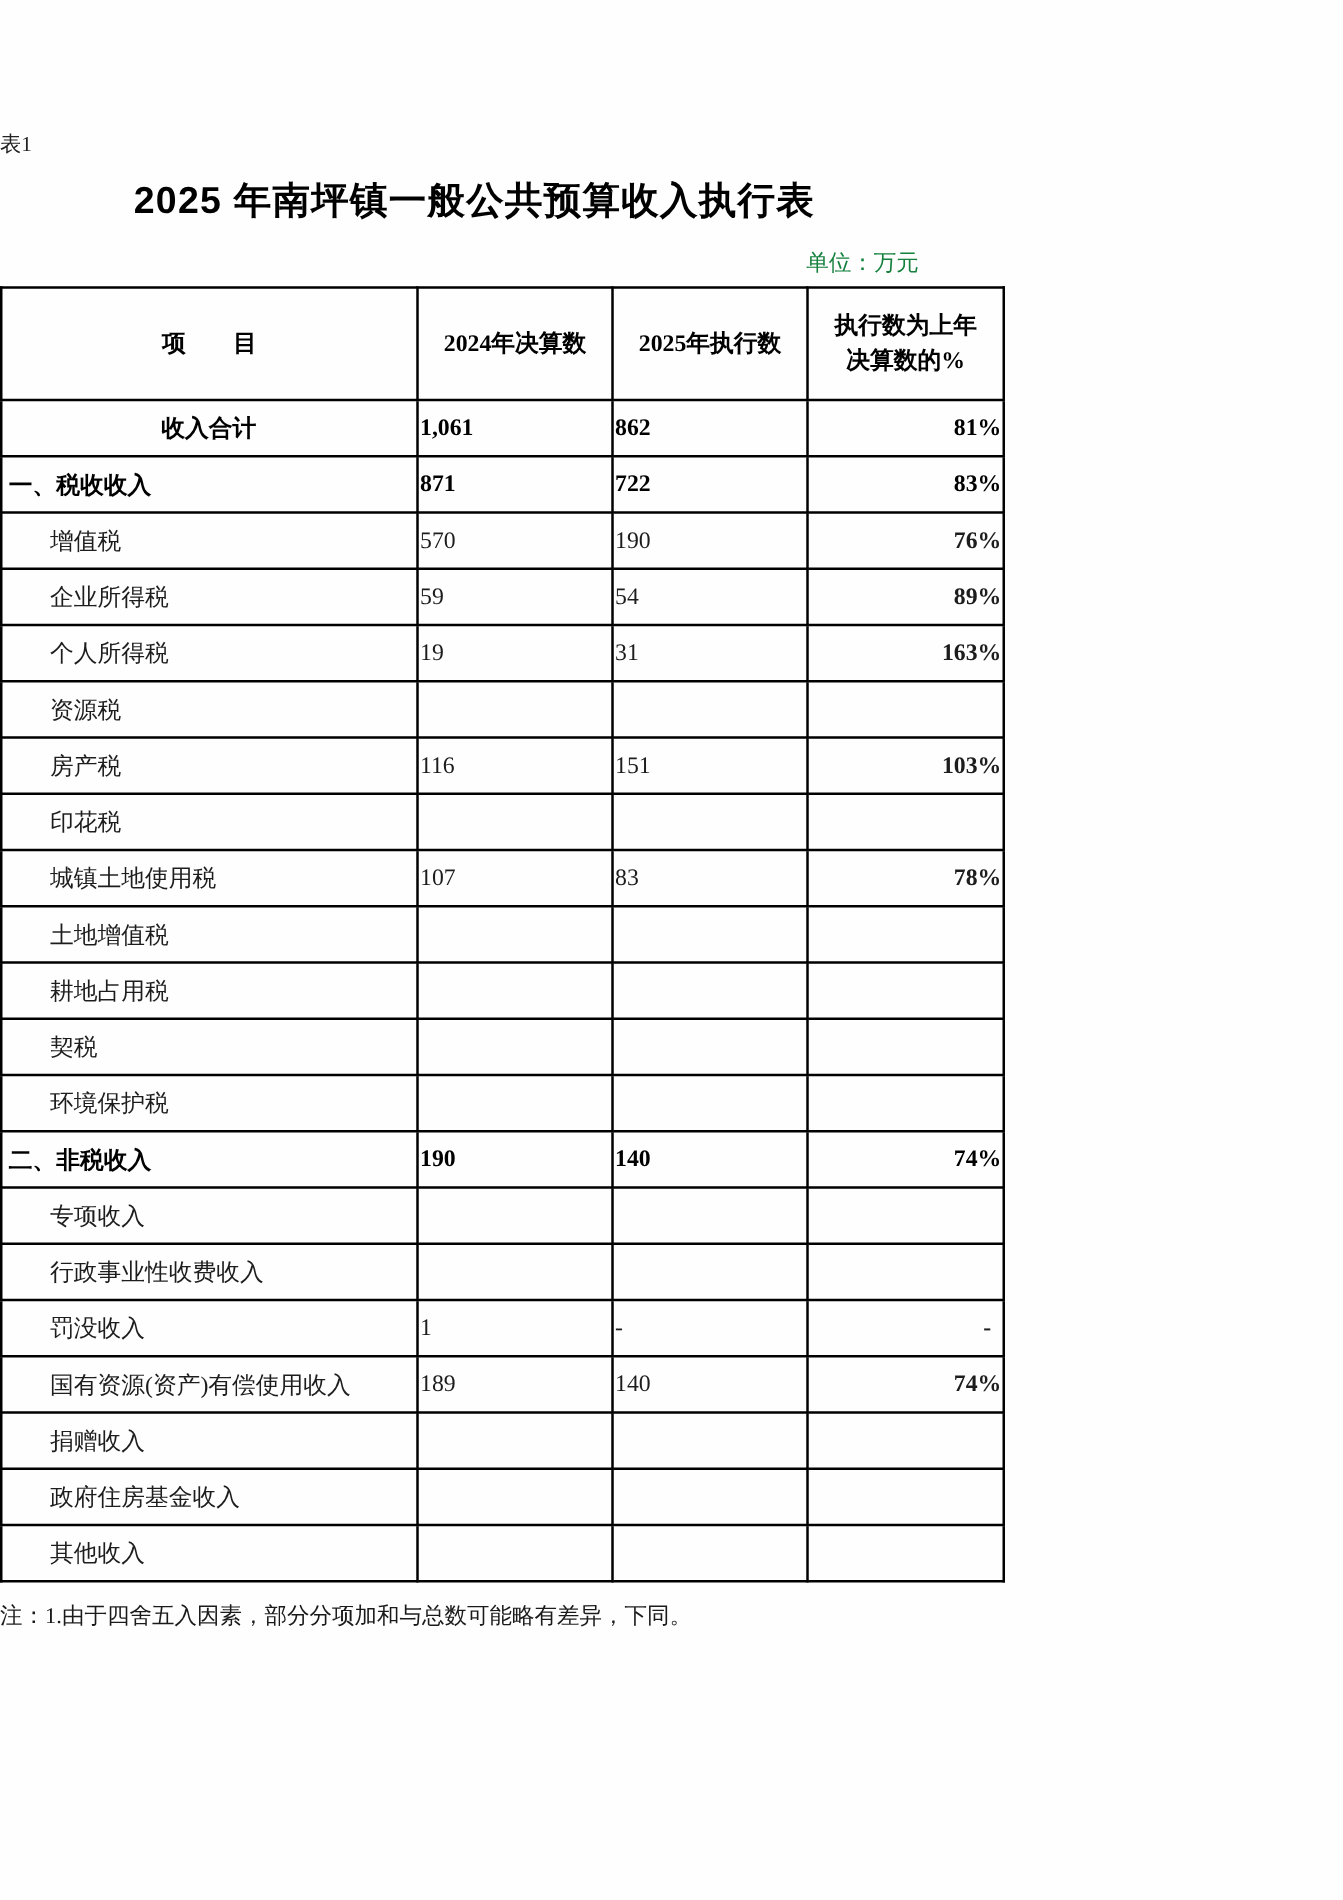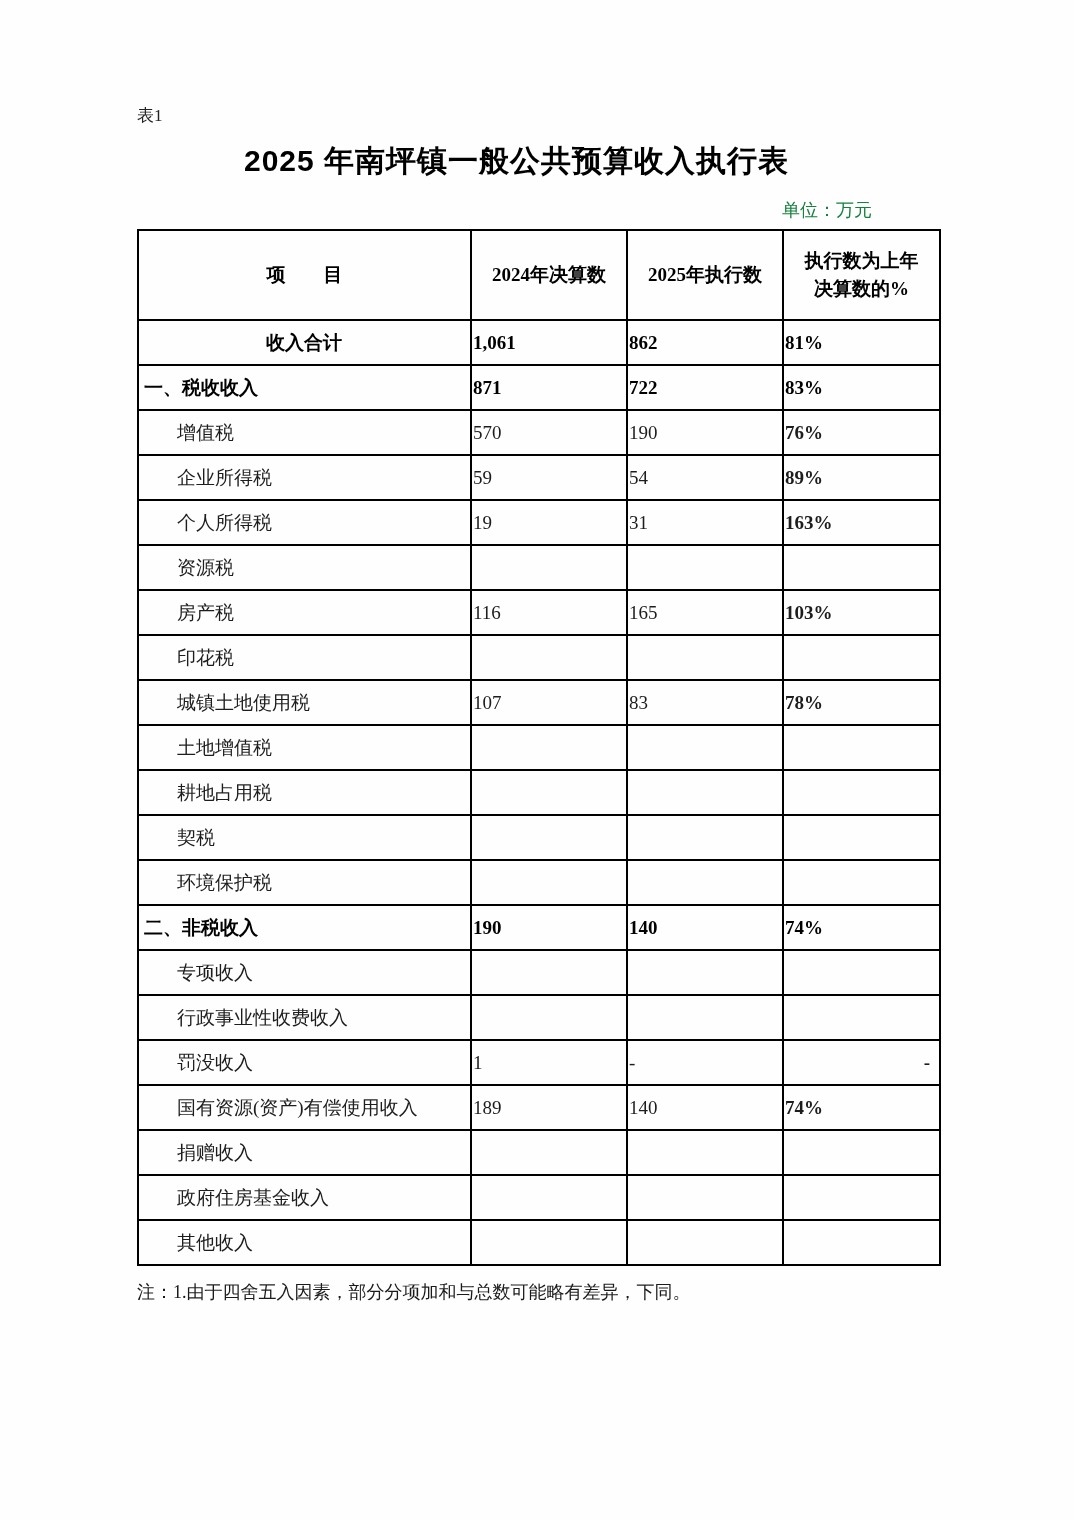--- a/index.html
+++ b/index.html
@@ -6,21 +6,20 @@
   body {
     width: 1074px;
     height: 1520px;
     background: #fefefe;
     font-family: "Liberation Serif", "DejaVu Serif", serif;
     color: #111;
     position: relative;
   }
   .doc {
     width: 759px;
-    margin-left: 137px;
     padding-top: 106px;
   }
   .sheet-label {
     font-size: 17px;
     color: #222;
     line-height: 20px;
   }
   h1.title {
     margin: 16px 0 0 0;
     text-align: center;
@@ -61,21 +60,21 @@
   table.budget tbody td { height: 41px; }
   td.lbl { text-align: left; padding-left: 38px; }
   td.lbl.top { padding-left: 5px; }
   td.lbl.center { text-align: center; padding-left: 0; }
   td.num {
     text-align: left;
     padding-right: 7px;
     font-size: 20px;
   }
   td.pct {
-    text-align: left;
+    text-align: right;
     font-weight: bold;
     color: #000;
     font-size: 19px;
   }
   td.pct.rt { text-align: right; padding-right: 9px; }
   tr.section td { font-weight: bold; color: #000; }
   .note {
     margin: 14px 0 0 0;
     font-size: 18px;
     color: #1a1a1a;
@@ -138,21 +137,21 @@
       </tr>
       <tr>
         <td class="lbl">资源税</td>
         <td class="num"></td>
         <td class="num"></td>
         <td class="pct"></td>
       </tr>
       <tr>
         <td class="lbl">房产税</td>
         <td class="num">116</td>
-        <td class="num">165</td>
+        <td class="num">151</td>
         <td class="pct">103%</td>
       </tr>
       <tr>
         <td class="lbl">印花税</td>
         <td class="num"></td>
         <td class="num"></td>
         <td class="pct"></td>
       </tr>
       <tr>
         <td class="lbl">城镇土地使用税</td>

